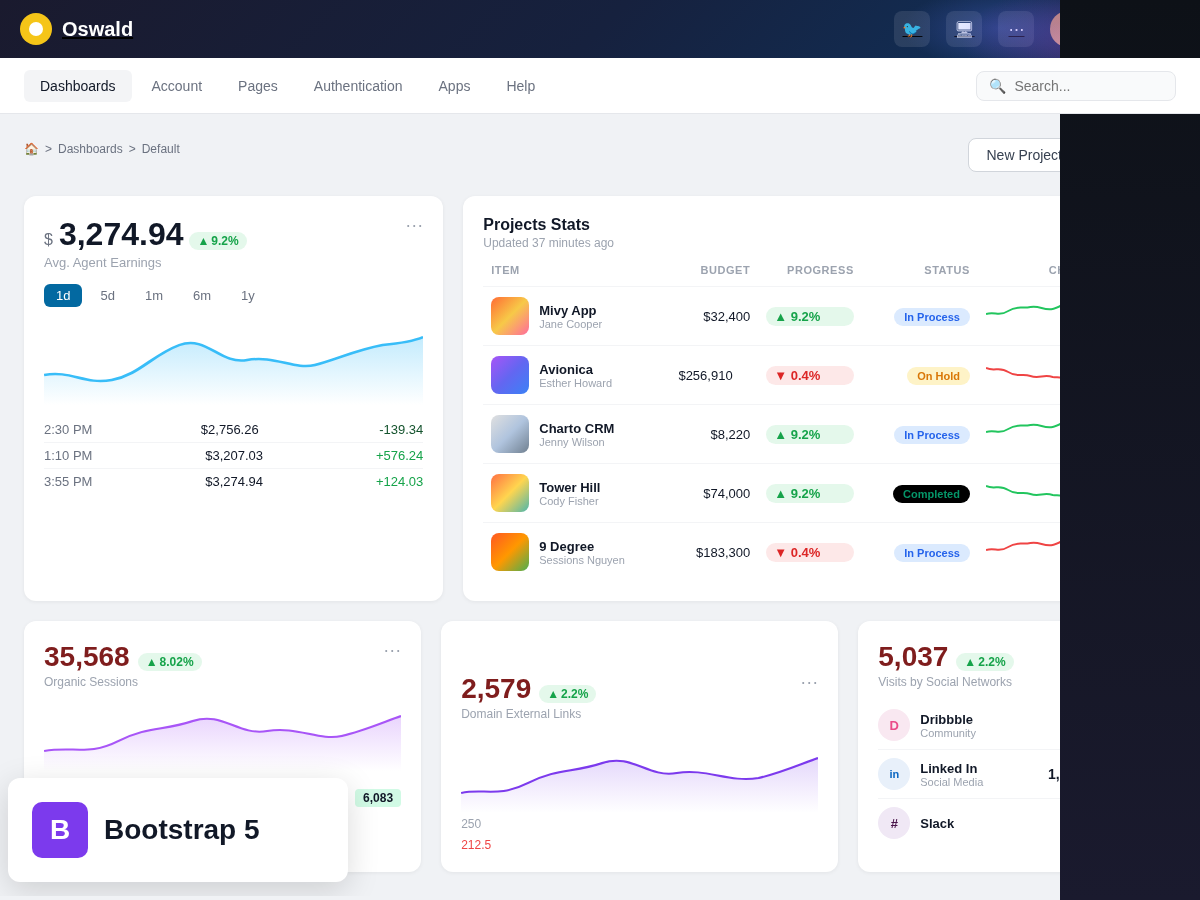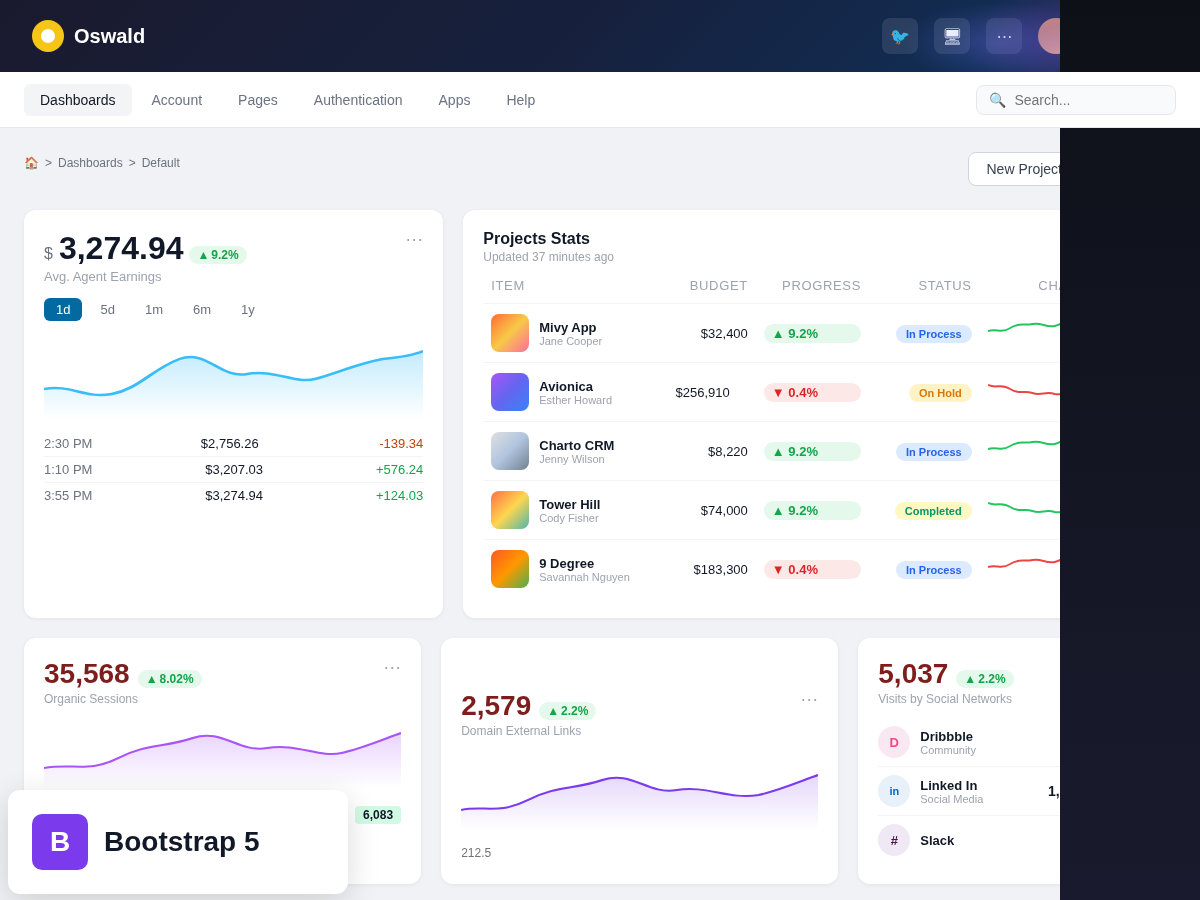--- a/index.html
+++ b/index.html
@@ -1,26 +1,27 @@
 <!DOCTYPE html>
 <html><head>
   <meta charset="utf-8">
   <style>
     * { margin: 0; padding: 0; box-sizing: border-box; }
     body { font-family: -apple-system, BlinkMacSystemFont, 'Segoe UI', sans-serif; background: #f0f2f5; overflow-x: hidden; }
 
     
     .topbar {
       background: linear-gradient(135deg, #1a1a2e 0%, #16213e 50%, #0f3460 100%);
-      height: 72px;
-      display: flex;
-      align-items: center;
-      padding: 0 32px;
+      height: 58px;
+      display: flex;
+      align-items: center;
+      padding: 0 20px;
       position: relative;
       overflow: hidden;
+      text-decoration: underline;
     }
     .topbar::before {
       content: '';
       position: absolute;
       top: -20px; right: -60px;
       width: 300px; height: 120px;
       background: radial-gradient(ellipse, rgba(180,60,200,0.4) 0%, transparent 70%);
       pointer-events: none;
     }
     .topbar::after {
@@ -289,21 +290,21 @@
       align-items: center;
       justify-content: space-between;
       padding: 5px 0;
       font-size: 13px;
       border-bottom: 1px solid #f3f4f6;
     }
     .earnings-row:last-child { border-bottom: none; }
     .earnings-time { color: #6b7280; }
     .earnings-value { color: #111827; font-weight: 500; }
     .earnings-change-pos { color: #16a34a; font-weight: 500; }
-    .earnings-change-neg { color: #c2410c; font-weight: 500; margin-left: 12px; }
+    .earnings-change-neg { color: #14532d; font-weight: 500; margin-left: 12px; }
 
     
     .projects-header {
       display: flex;
       align-items: flex-start;
       justify-content: space-between;
     }
     .projects-title {
       font-size: 16px;
       font-weight: 700;
@@ -313,22 +314,22 @@
       font-size: 12px;
       color: #9ca3af;
       margin-top: 2px;
     }
     .projects-table {
       width: 100%;
       margin-top: 14px;
       border-collapse: collapse;
     }
     .projects-table th {
-      font-size: 13px;
-      font-weight: 400;
+      font-size: 11px;
+      font-weight: 700;
       color: #9ca3af;
       text-transform: uppercase;
       letter-spacing: 0.05em;
       text-align: left;
       padding: 0 8px 10px;
     }
     .projects-table th.right { text-align: right; }
     .projects-table td {
       padding: 10px 8px;
       border-top: 1px solid #f3f4f6;
@@ -367,21 +368,21 @@
       font-weight: 600;
     }
     .status-badge {
       padding: 3px 10px;
       border-radius: 20px;
       font-size: 11px;
       font-weight: 600;
     }
     .status-inprocess { background: #dbeafe; color: #2563eb; }
     .status-onhold { background: #fef3c7; color: #d97706; }
-    .status-completed { background: #fef9c3; color: #059669; text-align: right; }
+    .status-completed { background: #000000; color: #059669; text-align: right; }
 
     .mini-chart { width: 80px; height: 30px; }
 
     .arrow-btn {
       width: 28px; height: 28px;
       border-radius: 6px;
       background: #f3f4f6;
       display: inline-flex;
       align-items: center;
       justify-content: center;
@@ -755,21 +756,21 @@
       <td>
         <div class="arrow-btn">→</div>
       </td>
     </tr>
             <tr>
       <td>
         <div class="project-item-cell">
           <div class="project-thumb thumb-gradient-5"></div>
           <div>
             <div class="project-name">9 Degree</div>
-            <div class="project-owner">Savannah Nguyen</div>
+            <div class="project-owner">Sessions Nguyen</div>
           </div>
         </div>
       </td>
       <td style="text-align:right;">
         <span class="project-budget">$183,300</span>
       </td>
       <td style="text-align:right;">
         <span class="progress-cell badge-red">▼ 0.4%</span>
       </td>
       <td style="text-align:right;">
@@ -845,21 +846,24 @@
           <defs>
             <linearGradient id="purpleGrad2" x1="0" y1="0" x2="0" y2="1">
               <stop offset="0%" stop-color="#7c3aed" stop-opacity="0.2"></stop>
               <stop offset="100%" stop-color="#7c3aed" stop-opacity="0"></stop>
             </linearGradient>
           </defs>
           <path d="M0,60 C15,55 25,65 45,50 C65,35 75,40 95,30 C115,20 125,45 145,40 C165,35 180,50 200,45 C215,40 230,30 240,25 L240,80 L0,80 Z" fill="url(#purpleGrad2)"></path>
           <path d="M0,60 C15,55 25,65 45,50 C65,35 75,40 95,30 C115,20 125,45 145,40 C165,35 180,50 200,45 C215,40 230,30 240,25" stroke="#7c3aed" stroke-width="2" fill="none"></path>
         </svg>
       </div>
-      <div style="font-size:12px;color:#737373;margin-top:16px;">
+      <div style="display:flex;gap:8px;margin-top:4px;font-size:12px;color:#9ca3af;">
+        <span>250</span>
+      </div>
+      <div style="font-size:12px;color:#ef4444;margin-top:7px;">
         <span>212.5</span>
       </div>
     </div>
 
     <div class="card">
       <div style="display:flex;justify-content:space-between;align-items:flex-start;">
         <div>
           <div style="display:flex;align-items:baseline;gap:8px;">
             <span class="stat-number">5,037</span>
             <span class="badge-green">▲ <span>2.2%</span></span>

